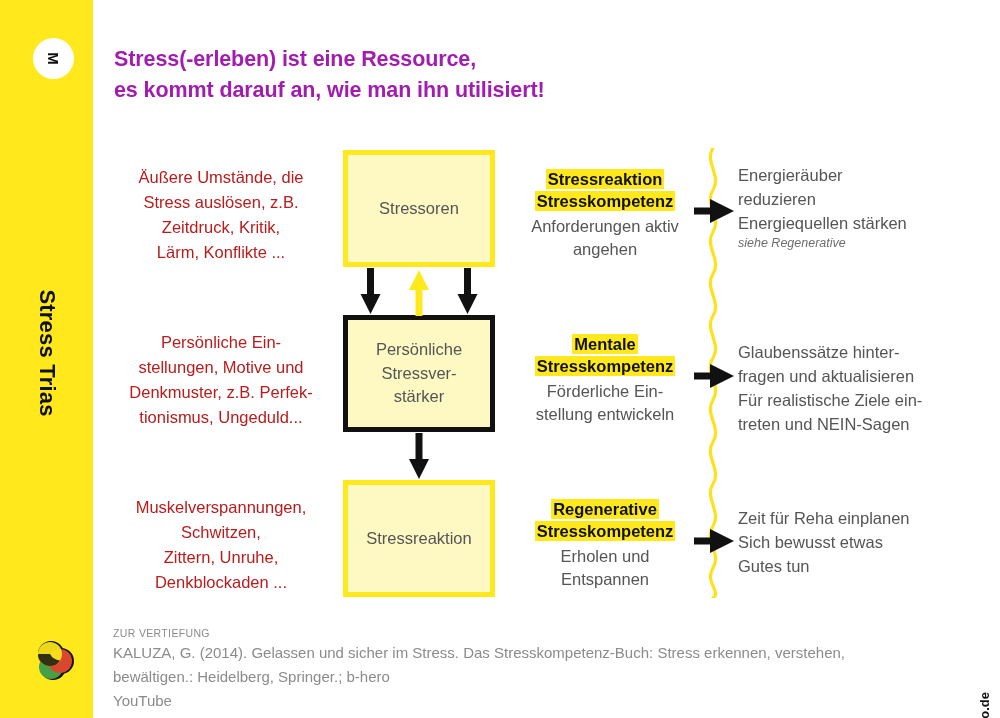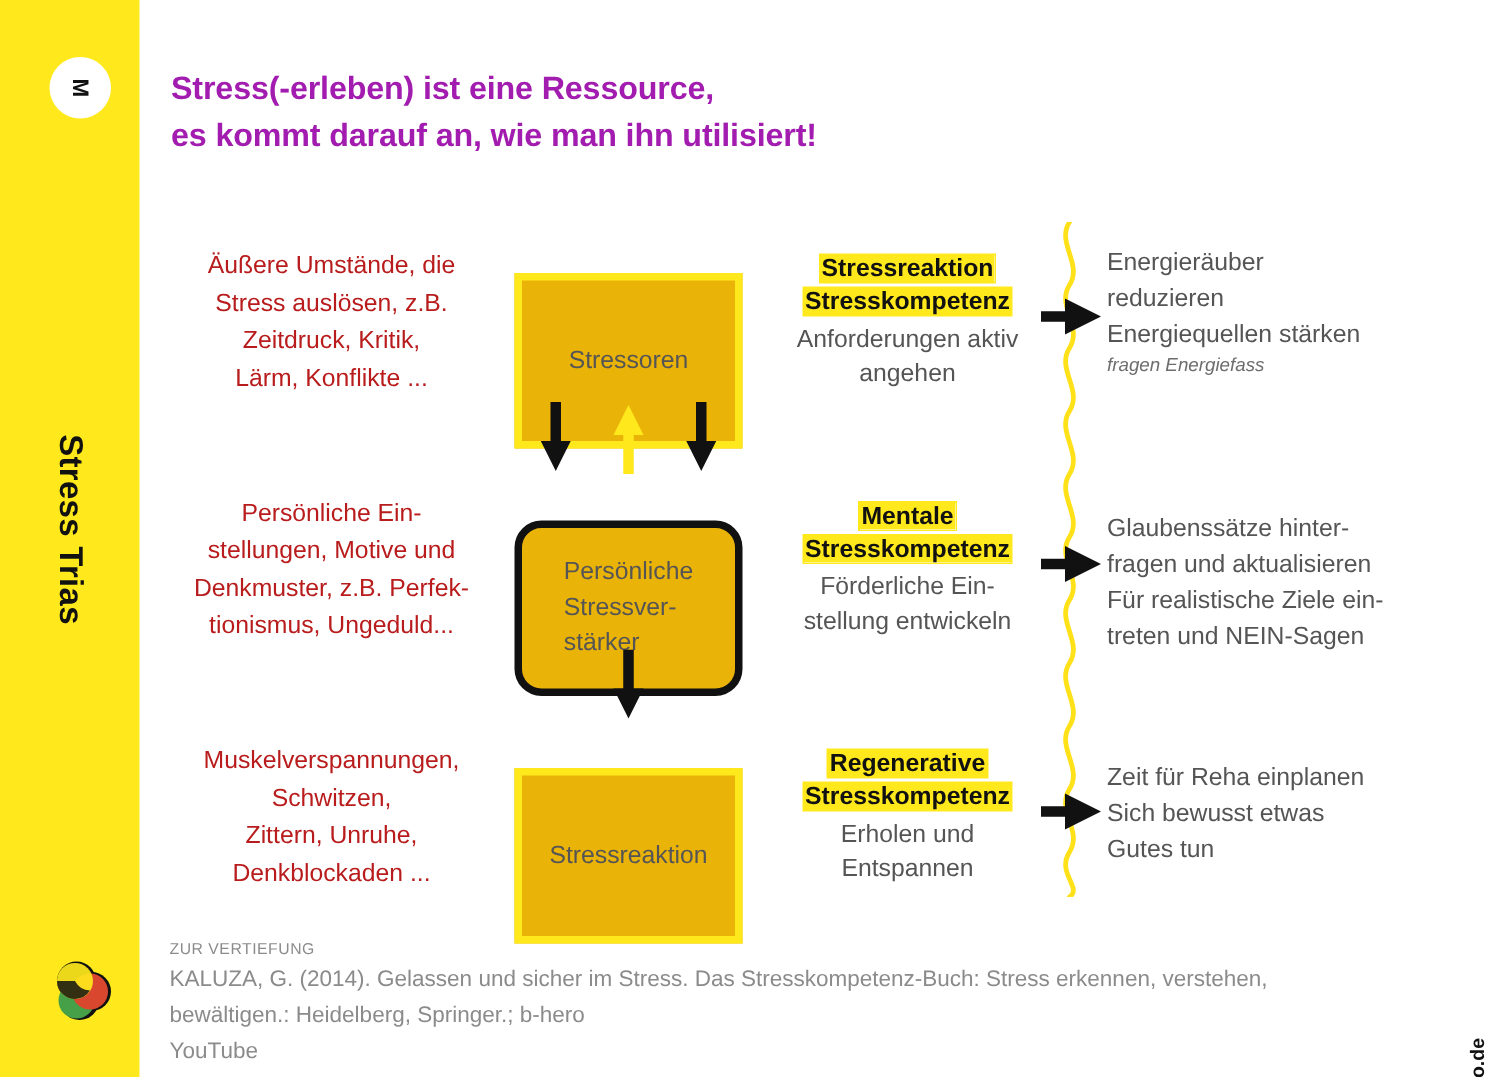--- a/index.html
+++ b/index.html
@@ -67,29 +67,29 @@
   }
   .row1 { top: 165px; }
   .row2 { top: 330px; }
   .row3 { top: 495px; }
 
   
   .cbox {
     position: absolute;
     left: 343px; width: 152px; height: 117px;
     display: flex; align-items: center; justify-content: center;
+    text-align: center;
     font-size: 16.5px; color: #555;
     line-height: 1.45;
-    background: #eab308;
-    margin-top: 32px;
+    background: #fef9c3;
   }
   .cbox.yellow { border: 5px solid #ffe91c; }
   .cbox.black  { border: 5px solid #111111; }
   .b1 { top: 150px; }
-  .b2 { top: 315px; border-radius: 18px; }
+  .b2 { top: 315px; }
   .b3 { top: 480px; }
 
   
   .arrows { position: absolute; left: 343px; width: 152px; height: 48px; }
   .ar1 { top: 268px; }
   .ar2 { top: 433px; }
 
   
   .col-mid {
     position: absolute;
@@ -252,21 +252,21 @@
     <polygon points="16,1 40,13 16,25" fill="#111"></polygon>
   </svg>
   <svg class="bigarrow" style="top:528px" viewBox="0 0 40 26">
     <rect x="0" y="9.5" width="22" height="7" fill="#111"></rect>
     <polygon points="16,1 40,13 16,25" fill="#111"></polygon>
   </svg>
 
   <div class="col-right" style="top:163px">
     <div>Energieräuber<br>reduzieren</div>
     <div>Energiequellen stärken</div>
-    <div class="cr-note">fragen Energiefass</div>
+    <div class="cr-note">siehe Regenerative</div>
   </div>
 
   <div class="col-right" style="top:506px">
     <div>Zeit für Reha einplanen</div>
     <div>Sich bewusst etwas<br>Gutes tun</div>
   </div>
 
   <div class="col-right" style="top:340px">
     <div>Glaubenssätze hinter-<br>fragen und aktualisieren</div>
     <div>Für realistische Ziele ein-<br>treten und NEIN-Sagen</div>

